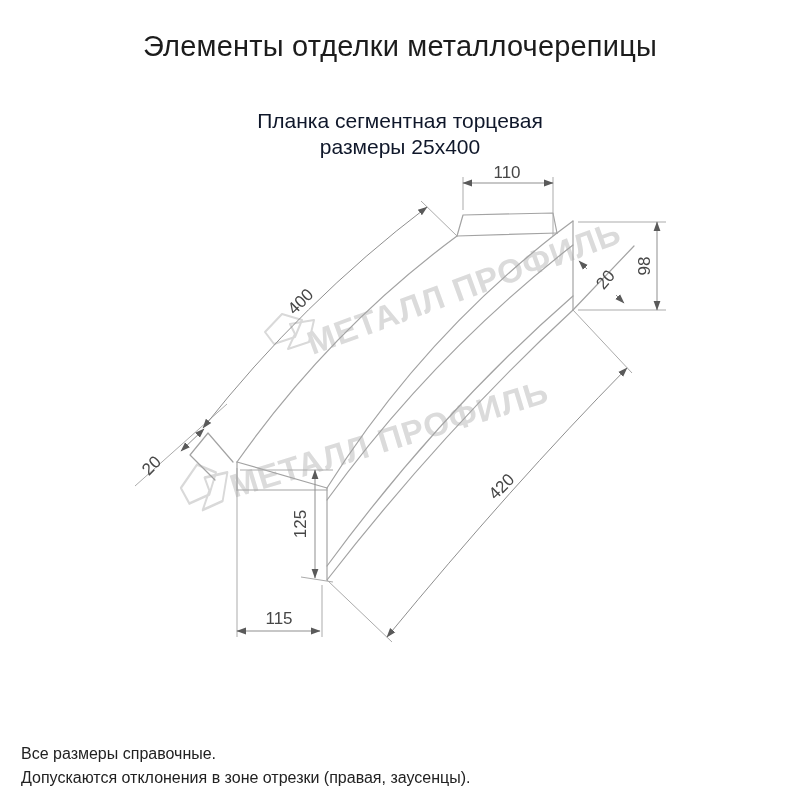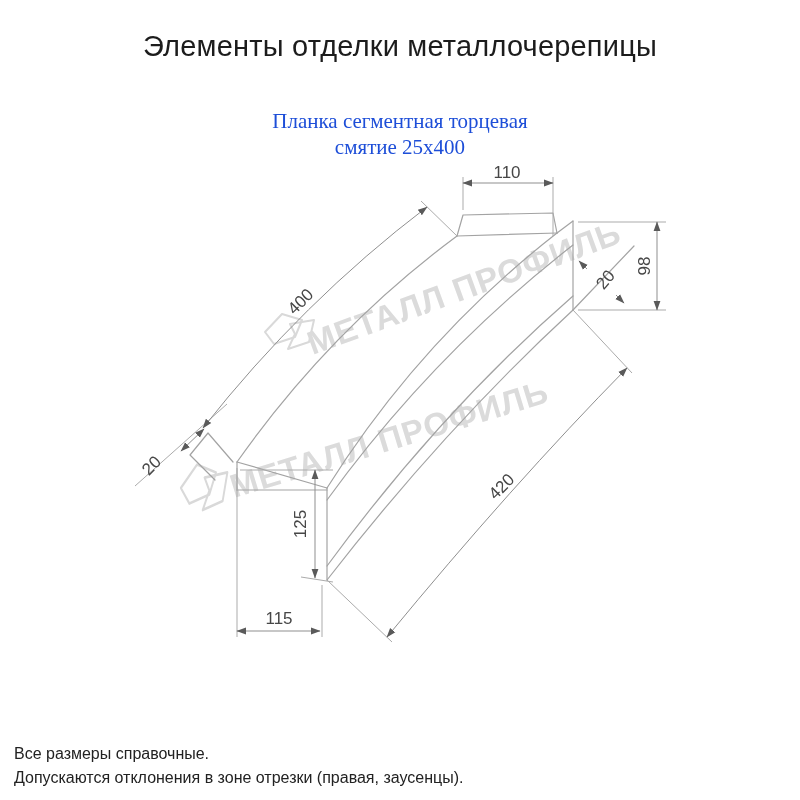--- a/index.html
+++ b/index.html
@@ -1,41 +1,41 @@
 <!DOCTYPE html>
 <html><head>
 <meta charset="utf-8">
 <style>
   html,body{margin:0;padding:0;background:#fff;}
   .page{position:relative;width:722px;height:800px;background:#ffffff;overflow:hidden;
         font-family:"Liberation Sans", sans-serif;}
   .page-title{position:absolute;top:30px;left:0;width:800px;text-align:center;
         font-size:29px;line-height:32px;color:#1c1c1c;letter-spacing:0.2px;}
   .subtitle{position:absolute;top:108px;left:0;width:800px;text-align:center;
-        font-size:21px;line-height:26px;color:#1d4ed8;font-family:Liberation Serif, serif;}
+        font-size:21px;line-height:26px;color:#0f172a;}
   .drawing-svg{position:absolute;left:0;top:0;}
-  .footer{position:absolute;left:14px;top:742px;font-size:16px;line-height:24px;color:#222;}
+  .footer{position:absolute;left:21px;top:742px;font-size:16px;line-height:24px;color:#222;}
   .outline{stroke:#a3a3a3;stroke-width:1.2;fill:none;stroke-linecap:round;stroke-linejoin:round;}
   .extline{stroke:#ababab;stroke-width:1;fill:none;}
   .dimline{stroke:#8f8f8f;stroke-width:1;fill:none;}
   .dimtext{fill:#474747;font-size:17px;font-family:"Liberation Sans", sans-serif;}
   .wmtext{fill:#dbdbdb;font-size:33px;font-weight:bold;letter-spacing:1px;
         font-family:"Liberation Sans", sans-serif;}
   .wmlogo{stroke:#d9d9d9;stroke-width:2;fill:none;stroke-linejoin:round;}
 </style>
 </head>
 <body>
 
 <div class="page">
 
   <div class="page-title">Элементы отделки металлочерепицы</div>
 
   <div class="subtitle">
     <div>Планка сегментная торцевая</div>
-    <div>смятие 25х400</div>
+    <div>размеры 25х400</div>
   </div>
 
   <svg class="drawing-svg" width="800" height="800" viewBox="0 0 800 800">
     <defs>
       <marker id="arw" viewBox="0 0 10 10" refX="9" refY="5" markerWidth="10" markerHeight="10" orient="auto-start-reverse">
         <path d="M0,1.6 L9.6,5 L0,8.4 Z" fill="#5a5a5a"></path>
       </marker>
     </defs>
 
     <g>

